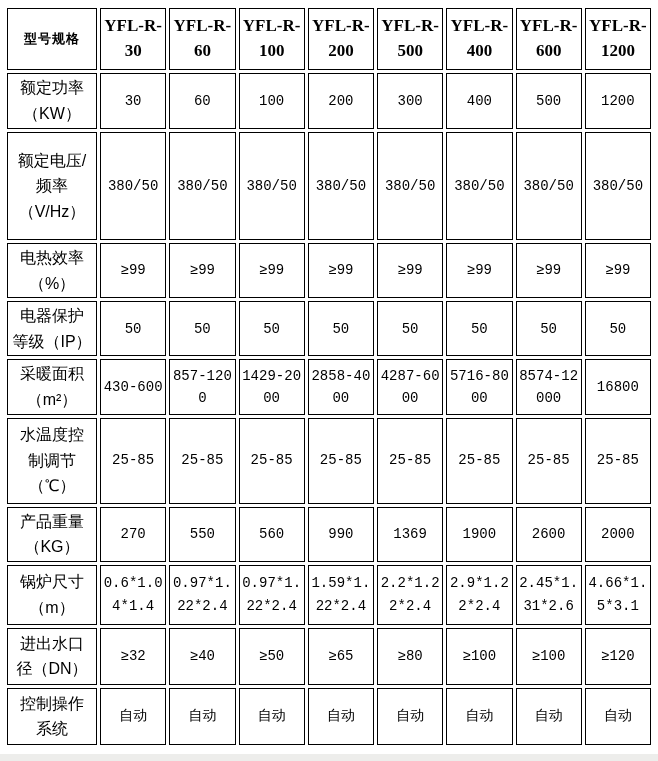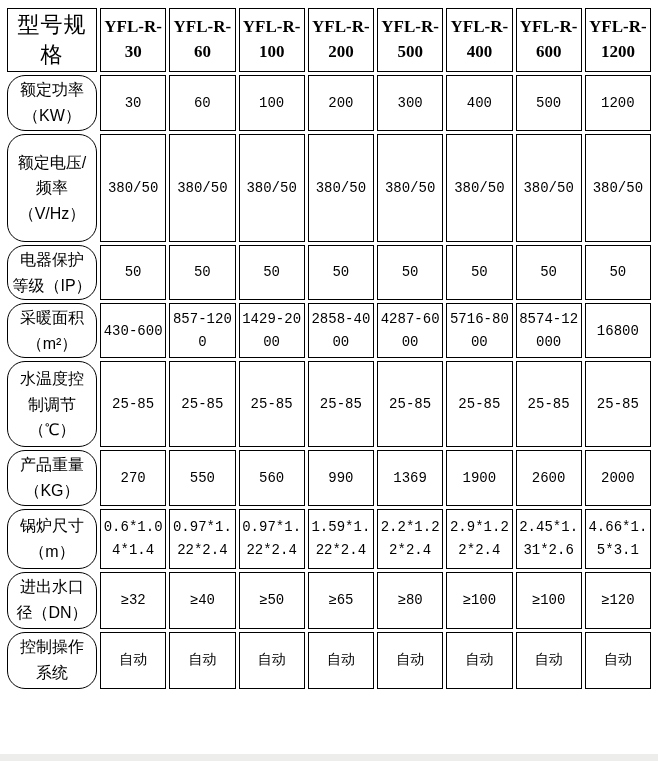--- a/index.html
+++ b/index.html
@@ -28,37 +28,36 @@
   .spec-table th, .spec-table td {
     border: 1px solid #000000;
     background: #ffffff;
     text-align: center;
     vertical-align: middle;
     padding: 1px 2px;
     overflow: hidden;
   }
   th.corner {
     font-family: "Liberation Sans", sans-serif;
-    font-weight: normal;
-    font-size: 22px;
+    font-weight: bold;
+    font-size: 13px;
     letter-spacing: 1px;
   }
   th.model {
     font-family: "Liberation Serif", serif;
     font-weight: bold;
     font-size: 17px;
     word-break: break-all;
     line-height: 1.45;
   }
   td.label {
     font-family: "Liberation Sans", sans-serif;
     font-size: 16px;
     white-space: pre-line;
     line-height: 1.6;
-    border-radius: 18px;
   }
   td.value {
     font-family: "Liberation Mono", "DejaVu Sans Mono", monospace;
     font-size: 14px;
     word-break: break-all;
     line-height: 1.6;
   }
   .bottom-strip {
     position: absolute;
     left: 0;
@@ -111,20 +110,32 @@
 （V/Hz）</td>
           <td class="value">380/50</td>
           <td class="value">380/50</td>
           <td class="value">380/50</td>
           <td class="value">380/50</td>
           <td class="value">380/50</td>
           <td class="value">380/50</td>
           <td class="value">380/50</td>
           <td class="value">380/50</td>
         </tr>
+        <tr style="height: 52px;">
+          <td class="label">电热效率
+（%）</td>
+          <td class="value">≥99</td>
+          <td class="value">≥99</td>
+          <td class="value">≥99</td>
+          <td class="value">≥99</td>
+          <td class="value">≥99</td>
+          <td class="value">≥99</td>
+          <td class="value">≥99</td>
+          <td class="value">≥99</td>
+        </tr>
         <tr style="height: 55px;">
           <td class="label">电器保护
 等级（IP）</td>
           <td class="value">50</td>
           <td class="value">50</td>
           <td class="value">50</td>
           <td class="value">50</td>
           <td class="value">50</td>
           <td class="value">50</td>
           <td class="value">50</td>

